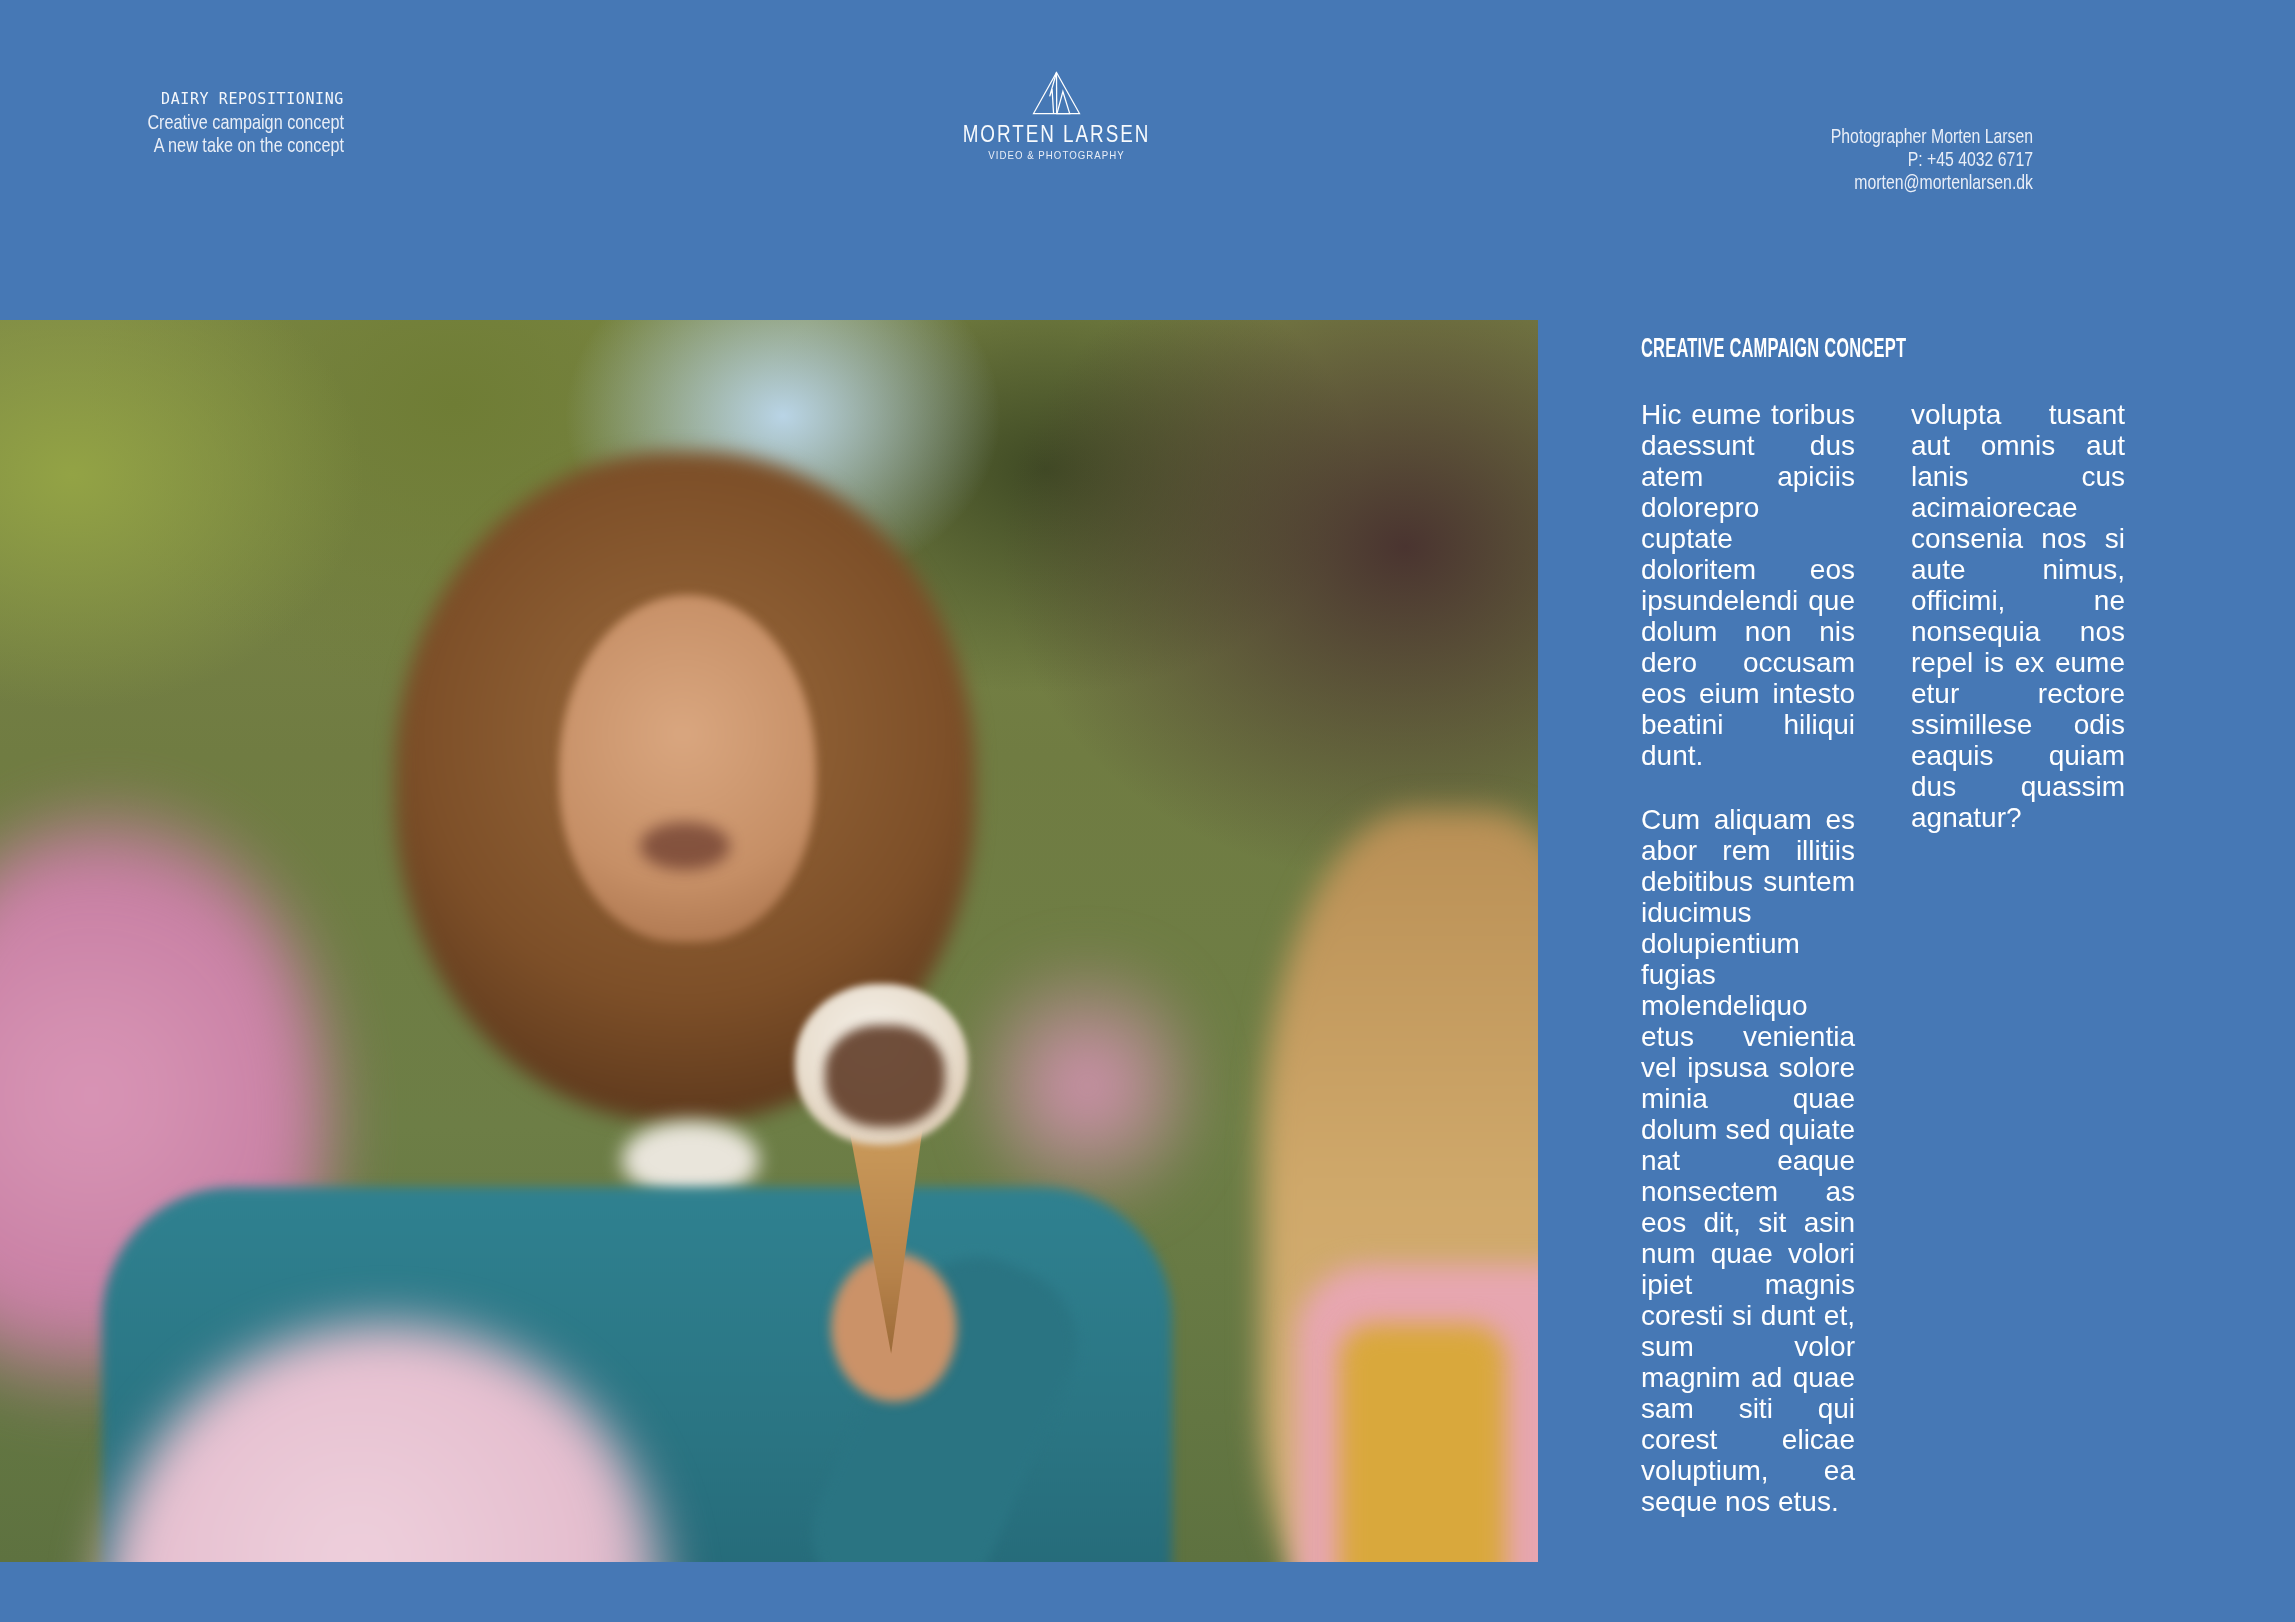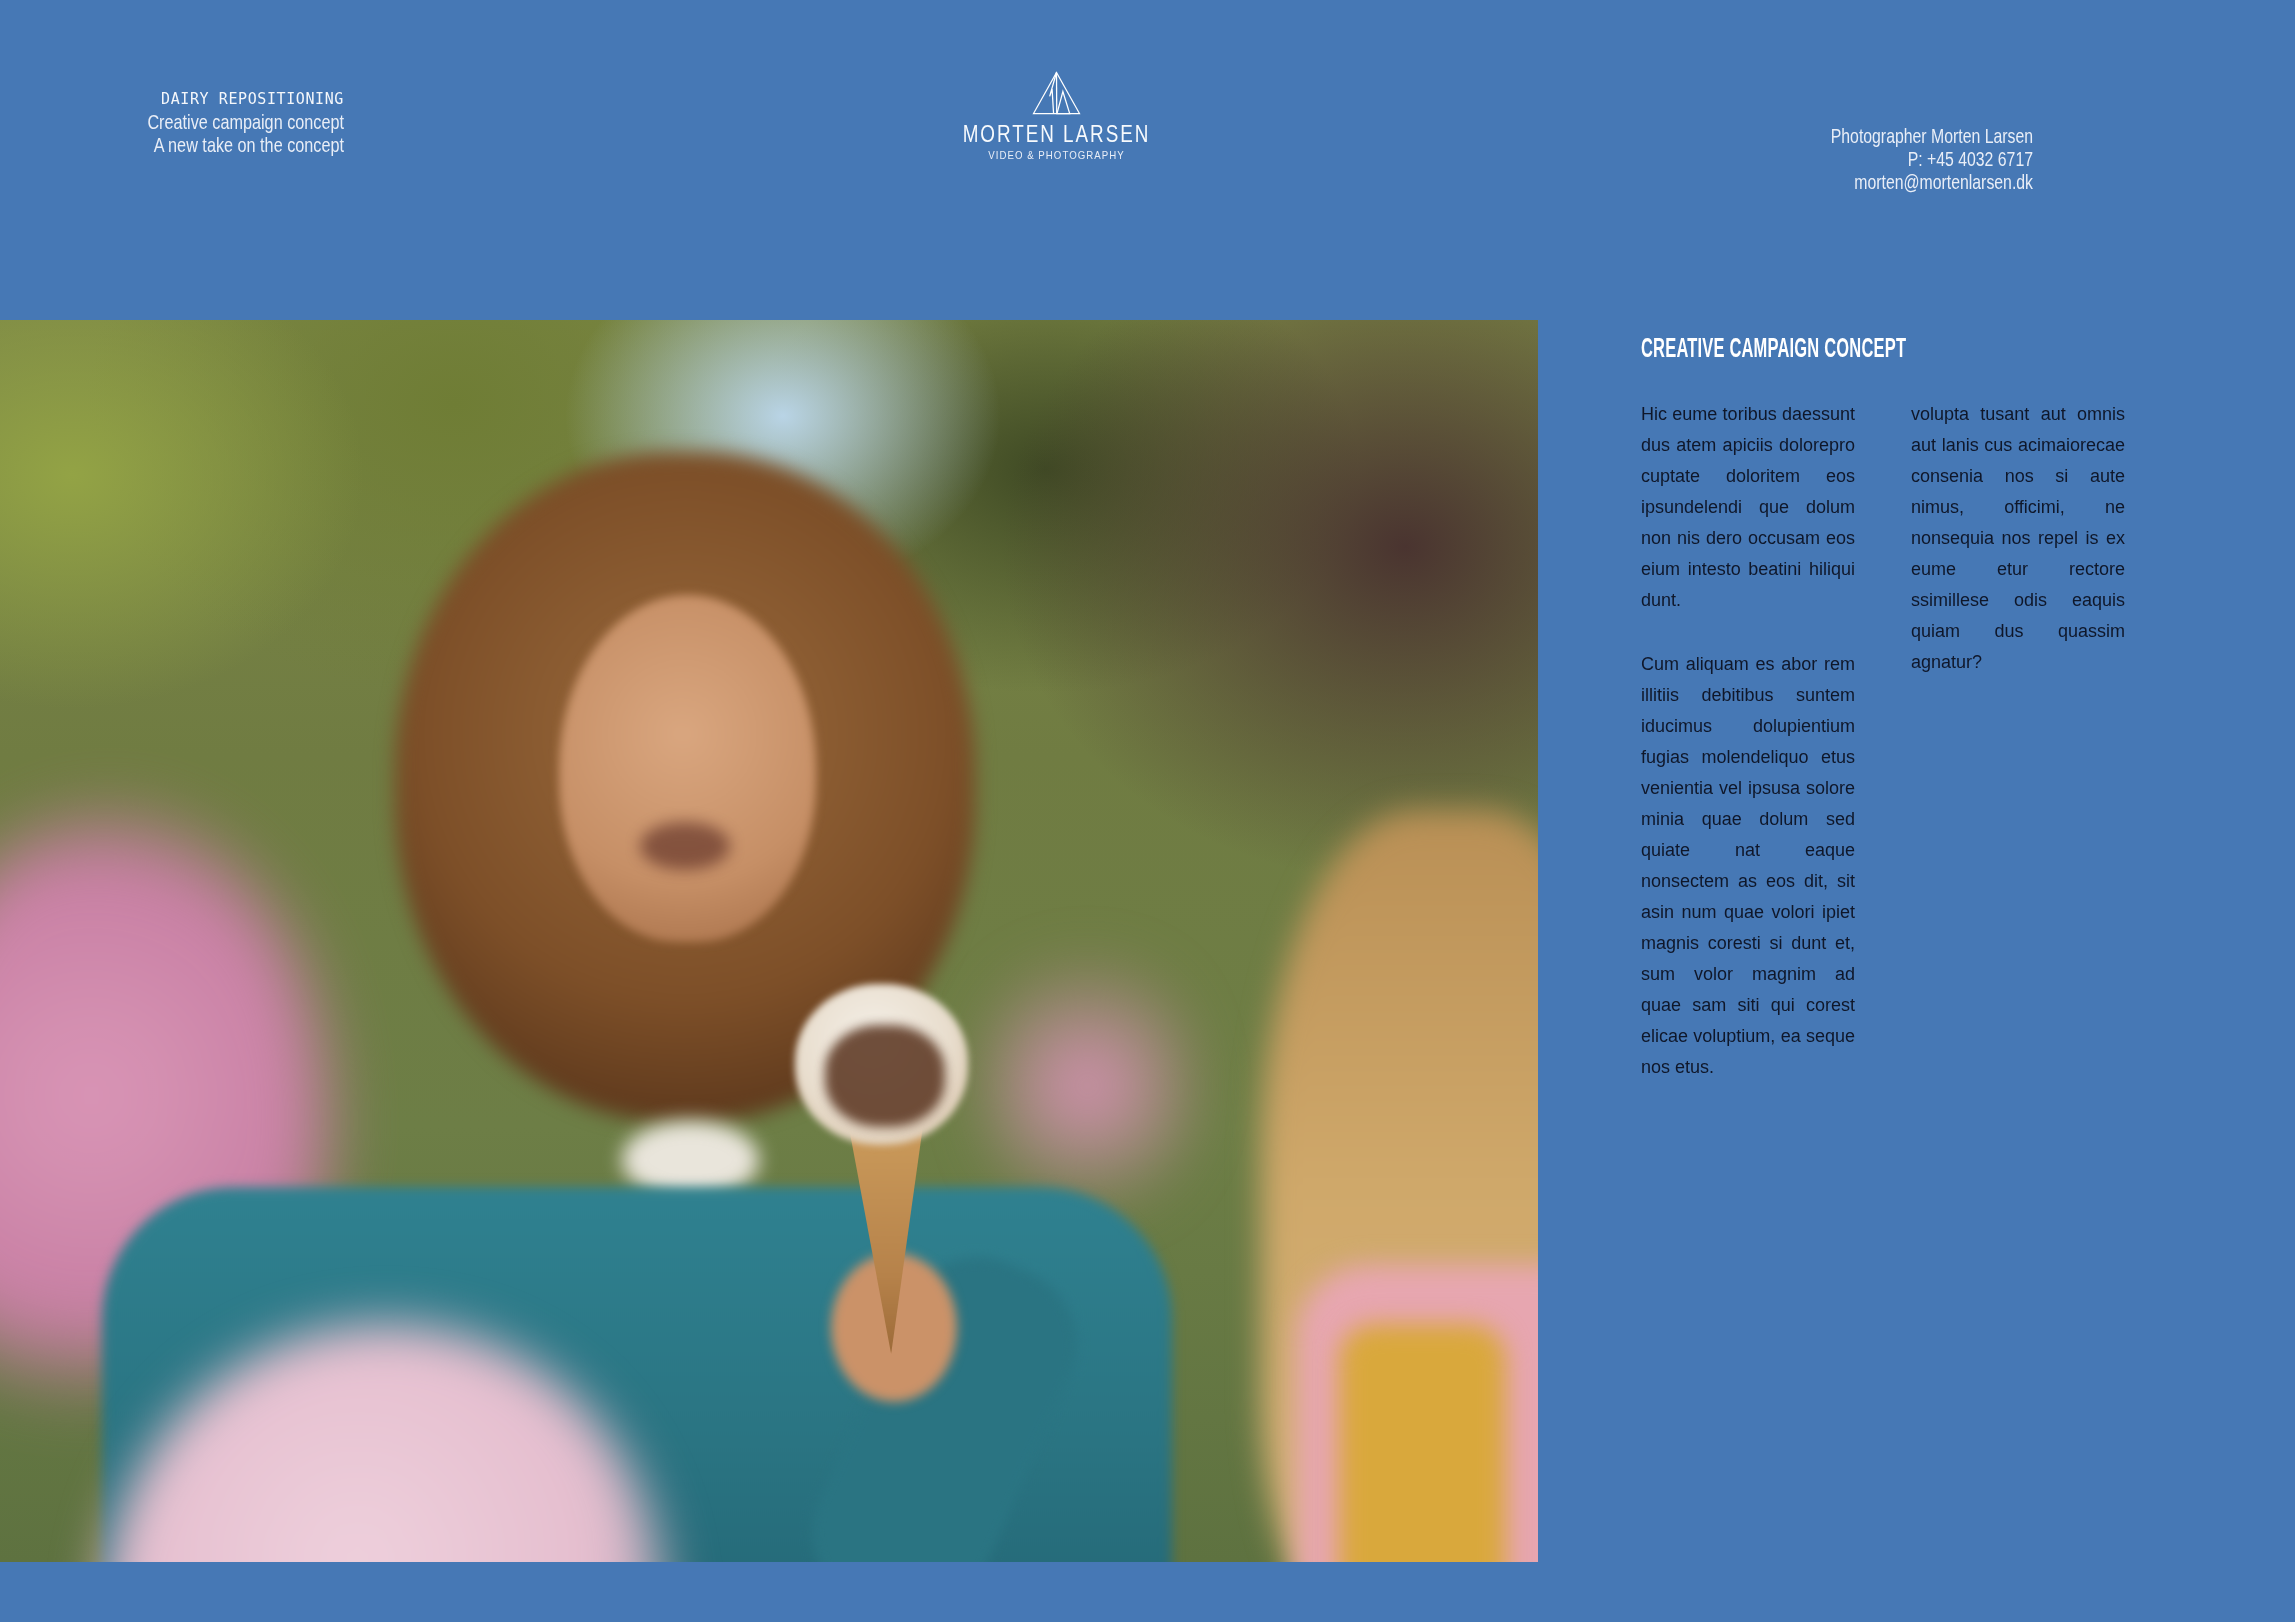--- a/index.html
+++ b/index.html
@@ -41,21 +41,21 @@
 
   
   .article-heading {
     position:absolute; top:332px; left:1641px; margin:0;
     font-size:27.5px; font-weight:bold; color:#ffffff; white-space:nowrap;
     transform:scaleX(0.60); transform-origin:0 50%; letter-spacing:0.3px;
   }
   .cols { position:absolute; top:399px; left:1641px; width:484px; }
   .col {
     position:absolute; top:0; width:214px;
-    text-align:justify; font-size:18px; line-height:31px; color:#0f172a;
+    text-align:justify; font-size:28px; line-height:31px; color:#ffffff;
   }
   .col-1 { left:0; }
   .col-2 { left:270px; }
   .col p { margin:0 0 33px 0; }
   .col p:last-child { margin-bottom:0; }
 
   
   .photo {
     position:absolute; left:0; top:320px; width:1538px; height:1242px; overflow:hidden;
     background:

